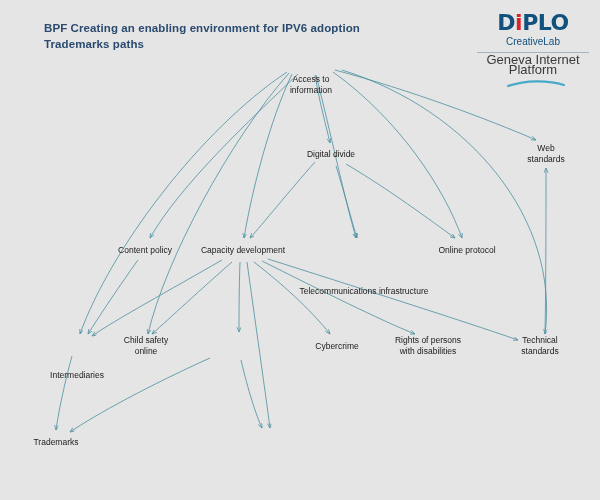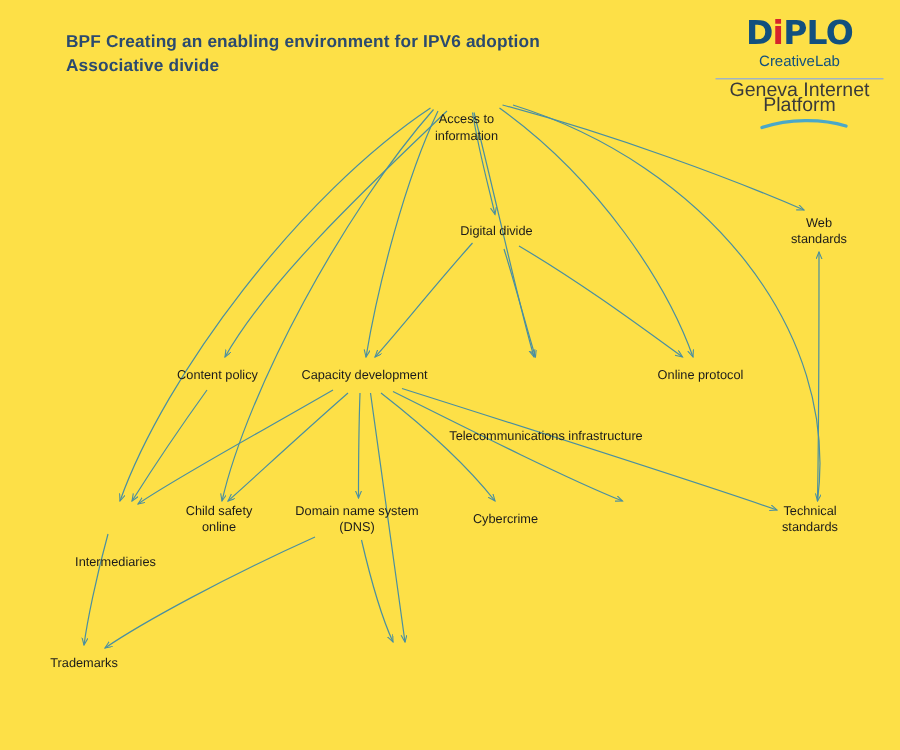--- a/index.html
+++ b/index.html
@@ -4,21 +4,21 @@
 <style>
   html, body {
     margin: 0;
     padding: 0;
     background: #ffffff;
   }
   #page {
     position: relative;
     width: 600px;
     height: 500px;
-    background: #fde047;
+    background: #e5e5e5;
     overflow: hidden;
     font-family: "Liberation Sans", sans-serif;
   }
   #edges {
     position: absolute;
     left: 0;
     top: 0;
     width: 600px;
     height: 500px;
   }
@@ -80,21 +80,21 @@
     margin-top: 1px;
     height: 10px;
   }
 </style>
 </head>
 <body>
 
 <div id="page">
 
   <div class="title-line" id="title1">BPF Creating an enabling environment for IPV6 adoption</div>
-  <div class="title-line" id="title2">Associative divide</div>
+  <div class="title-line" id="title2">Trademarks paths</div>
 
   <div id="logo">
     <div id="logo-main">D<span class="dot">i</span>PLO</div>
     <div id="logo-sub">CreativeLab</div>
     <div id="logo-rule"></div>
     <div id="logo-foot">Geneva Internet Platform</div>
     <svg id="logo-swoosh" width="118" height="10" viewBox="0 0 118 10">
       <path d="M34 7 C 52 1, 74 1, 90 6" stroke="#4aa8c8" stroke-width="2.2" fill="none" stroke-linecap="round"></path>
     </svg>
   </div>
@@ -145,19 +145,19 @@
 information</div>
   <div class="node" style="left:331px; top:154px;">Digital divide</div>
   <div class="node" style="left:546px; top:154px;">Web standards</div>
   <div class="node" style="left:145px; top:250px;">Content policy</div>
   <div class="node" style="left:243px; top:250px;">Capacity development</div>
   <div class="node" style="left:364px; top:250px;margin-top:41px;">Telecommunications infrastructure</div>
   <div class="node" style="left:467px; top:250px;">Online protocol</div>
   <div class="node" style="left:77px; top:346px;margin-top:29px;">Intermediaries</div>
   <div class="node" style="left:146px; top:346px;">Child safety
 online</div>
-  <div class="node" style="left:238px; top:346px;">Domain name system
-(DNS)</div>
   <div class="node" style="left:337px; top:346px;">Cybercrime</div>
+  <div class="node" style="left:428px; top:346px;">Rights of persons
+with disabilities</div>
   <div class="node" style="left:540px; top:346px;">Technical standards</div>
   <div class="node" style="left:56px; top:442px;">Trademarks</div>
 
 </div>
 
 </body></html>

